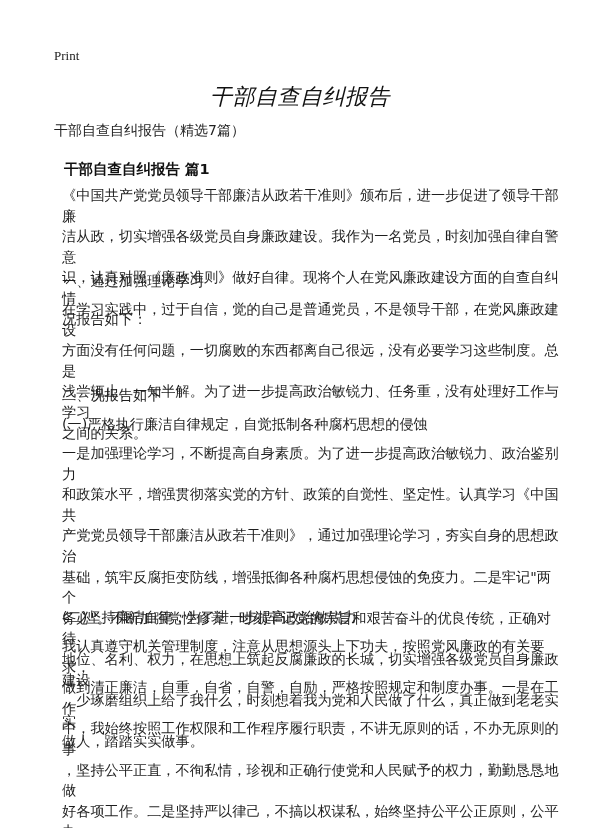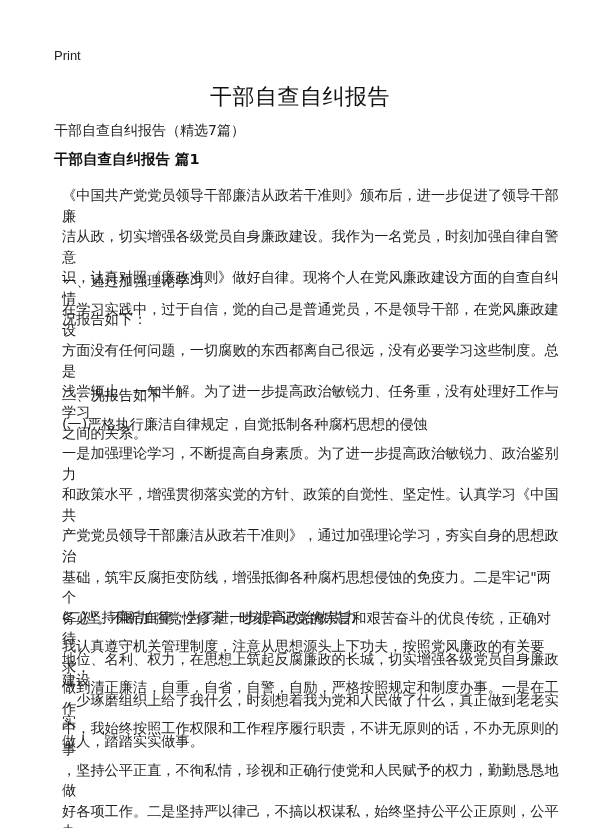--- a/index.html
+++ b/index.html
@@ -1,20 +1,20 @@
 <!DOCTYPE html>
 <html><head>
 <meta charset="utf-8">
 <style>
   html, body { margin: 0; padding: 0; background: #ffffff; }
   body { width: 600px; height: 828px; position: relative; overflow: hidden; color: #1a1a1a; font-family: "DejaVu Sans", sans-serif; }
-  .print-link { position: absolute; left: 54px; top: 48px; font-family: Liberation Sans, sans-serif; font-size: 13px; color: #222; text-decoration: none; }
-  .doc-title { position: absolute; left: 0; width: 600px; top: 82px; text-align: center; font-size: 22px; font-weight: normal; margin: 0; color: #111; letter-spacing: 0.5px; }
+  .print-link { position: absolute; left: 54px; top: 48px; font-family: Liberation Serif, serif; font-size: 13px; color: #222; text-decoration: none; }
+  .doc-title { position: absolute; left: 0; width: 600px; top: 82px; text-align: center; font-size: 22px; font-weight: normal; margin: 0; color: #111; letter-spacing: 0.5px; font-style: italic; }
   .subtitle { position: absolute; left: 54px; top: 122px; font-size: 14px; margin: 0; color: #222; text-align: right; }
-  .section-title { position: absolute; left: 54px; top: 150px; font-size: 14.5px; font-weight: bold; margin: 0; color: #111; }
+  .section-title { position: absolute; left: 54px; top: 150px; font-size: 14.5px; font-weight: bold; margin: 10px; color: #111; }
   .block { position: absolute; left: 55px; width: 500px; font-size: 14.2px; line-height: 20.6px; margin: 7px; color: #1e1e1e; white-space: pre-line; }
 </style>
 </head>
 <body>
 
 <a class="print-link" href="#">Print</a>
 
 <h1 class="doc-title">干部自查自纠报告</h1>
 
 <p class="subtitle">干部自查自纠报告（精选7篇）</p>

